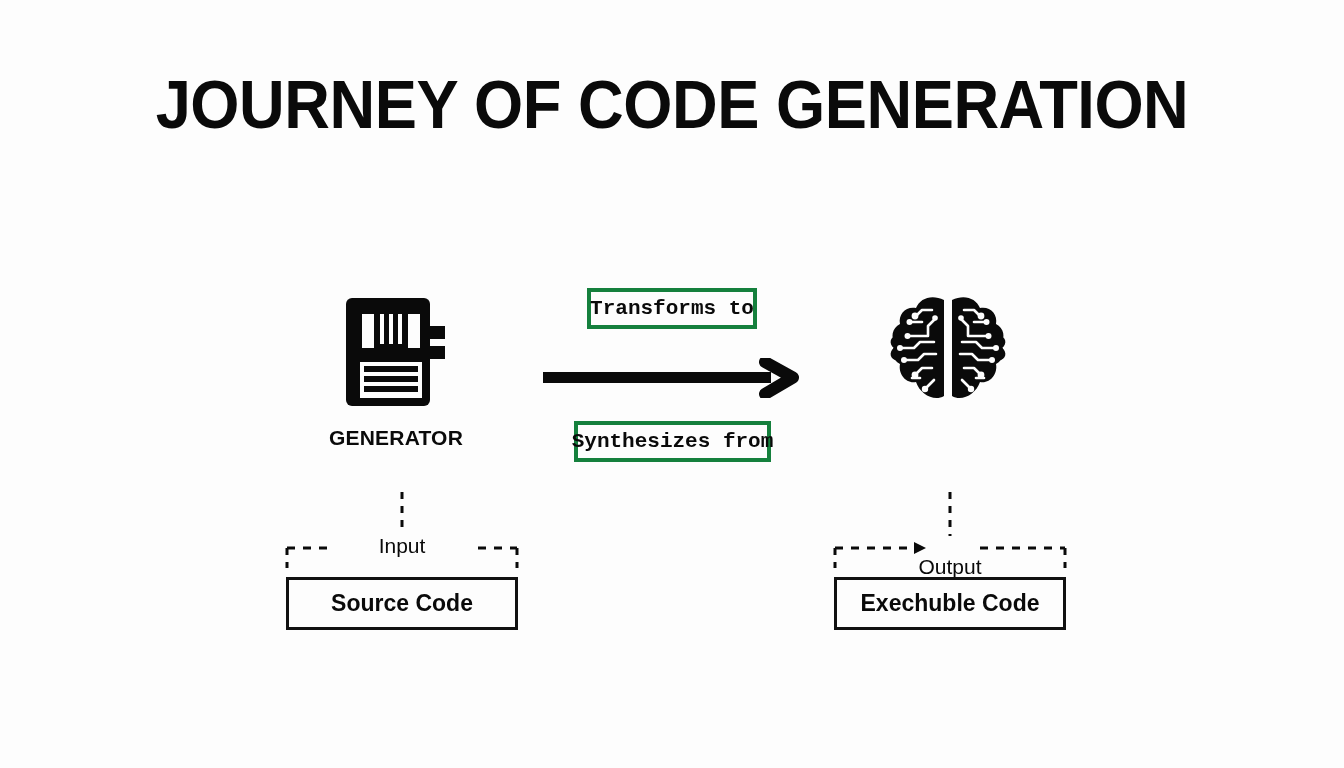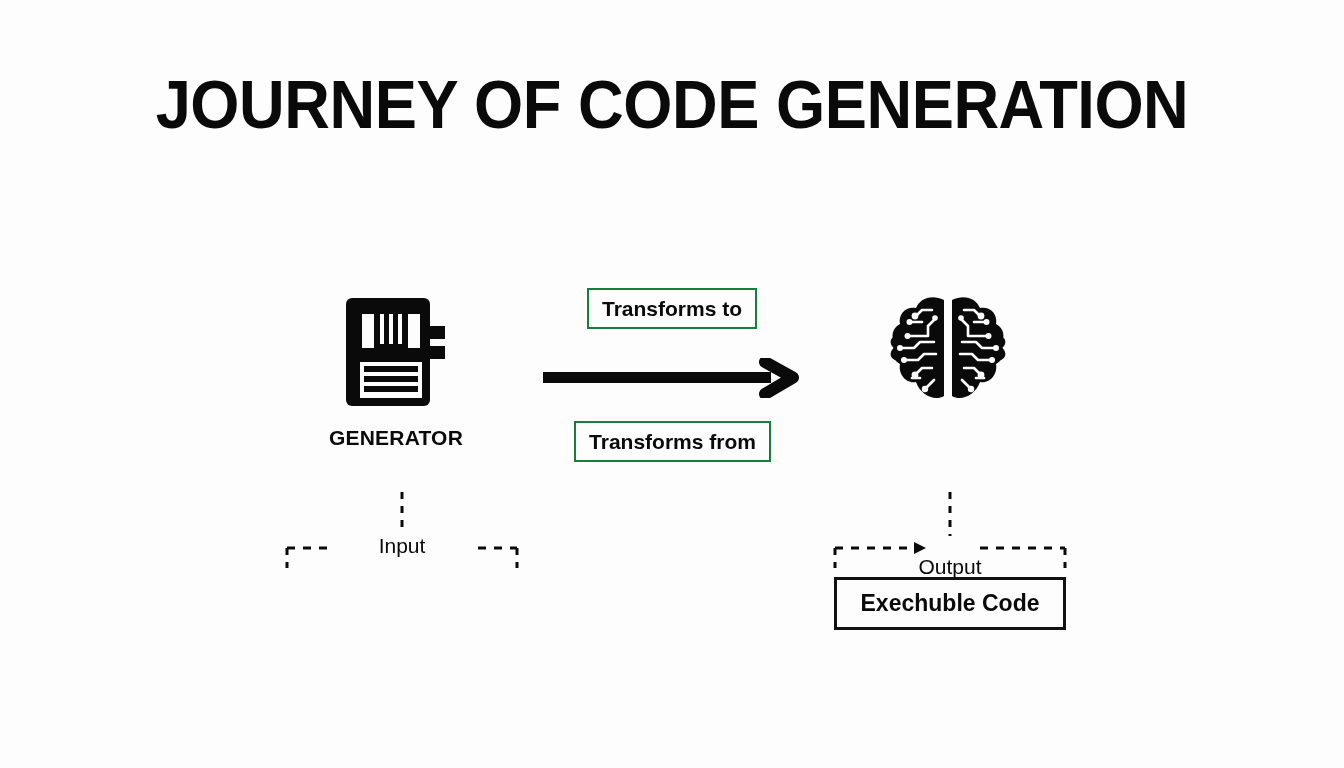--- a/index.html
+++ b/index.html
@@ -71,30 +71,31 @@
   
   #flow-arrow {
     position: absolute;
     left: 543px;
     top: 358px;
   }
 
   
   .edge-box {
     position: absolute;
-    border: 2px solid #15803d;
+    border: 4px solid #15803d;
     background: #fdfdfd;
     box-sizing: border-box;
     display: flex;
     align-items: center;
     justify-content: center;
     font-size: 21px;
     font-weight: 600;
     white-space: nowrap;
     color: #0a0a0a;
+    font-family: Liberation Mono, monospace;
   }
   #edge-box-top {
     left: 587px;  top: 288px;
     width: 170px; height: 41px;
   }
   #edge-box-bottom {
     left: 574px;  top: 421px;
     width: 197px; height: 41px;
   }
 
@@ -234,39 +235,40 @@
 
   <div id="flow-arrow">
     <svg width="258" height="40" viewBox="0 0 258 40" xmlns="http://www.w3.org/2000/svg">
       <rect x="0" y="14" width="228" height="11" fill="#0a0a0a"></rect>
       <path d="M222 4 L250 19.5 L222 36" fill="none" stroke="#0a0a0a" stroke-width="12" stroke-linecap="round" stroke-linejoin="round"></path>
     </svg>
   </div>
 
   <div id="edge-box-top" class="edge-box">Transforms to</div>
 
-  <div id="edge-box-bottom" class="edge-box">Transforms from</div>
+  <div id="edge-box-bottom" class="edge-box">Synthesizes from</div>
 
   <div id="connector-left" class="connector">
     <svg width="244" height="90" viewBox="0 0 244 90" xmlns="http://www.w3.org/2000/svg">
 
       <line x1="122" y1="0" x2="122" y2="44" stroke="#0a0a0a" stroke-width="3" stroke-dasharray="7,7"></line>
 
       <line x1="7" y1="56" x2="86" y2="56" stroke="#0a0a0a" stroke-width="3" stroke-dasharray="8,8"></line>
       <path d="M86 50 L98 56 L86 62 Z" fill="#0a0a0a"></path>
 
       <line x1="150" y1="56" x2="237" y2="56" stroke="#0a0a0a" stroke-width="3" stroke-dasharray="8,8"></line>
 
       <line x1="7" y1="56" x2="7" y2="76" stroke="#0a0a0a" stroke-width="3" stroke-dasharray="7,7"></line>
       <line x1="237" y1="56" x2="237" y2="76" stroke="#0a0a0a" stroke-width="3" stroke-dasharray="7,7"></line>
     </svg>
   </div>
 
   <div id="connector-label-left" class="connector-label">Input</div>
 
+  <div id="terminal-left" class="terminal-box">Source Code</div>
 
   <div id="connector-right" class="connector">
     <svg width="244" height="90" viewBox="0 0 244 90" xmlns="http://www.w3.org/2000/svg">
       <line x1="122" y1="0" x2="122" y2="44" stroke="#0a0a0a" stroke-width="3" stroke-dasharray="7,7"></line>
       <line x1="7" y1="56" x2="86" y2="56" stroke="#0a0a0a" stroke-width="3" stroke-dasharray="8,8"></line>
       <path d="M86 50 L98 56 L86 62 Z" fill="#0a0a0a"></path>
       <line x1="152" y1="56" x2="237" y2="56" stroke="#0a0a0a" stroke-width="3" stroke-dasharray="8,8"></line>
       <line x1="7" y1="56" x2="7" y2="76" stroke="#0a0a0a" stroke-width="3" stroke-dasharray="7,7"></line>
       <line x1="237" y1="56" x2="237" y2="76" stroke="#0a0a0a" stroke-width="3" stroke-dasharray="7,7"></line>
     </svg>

